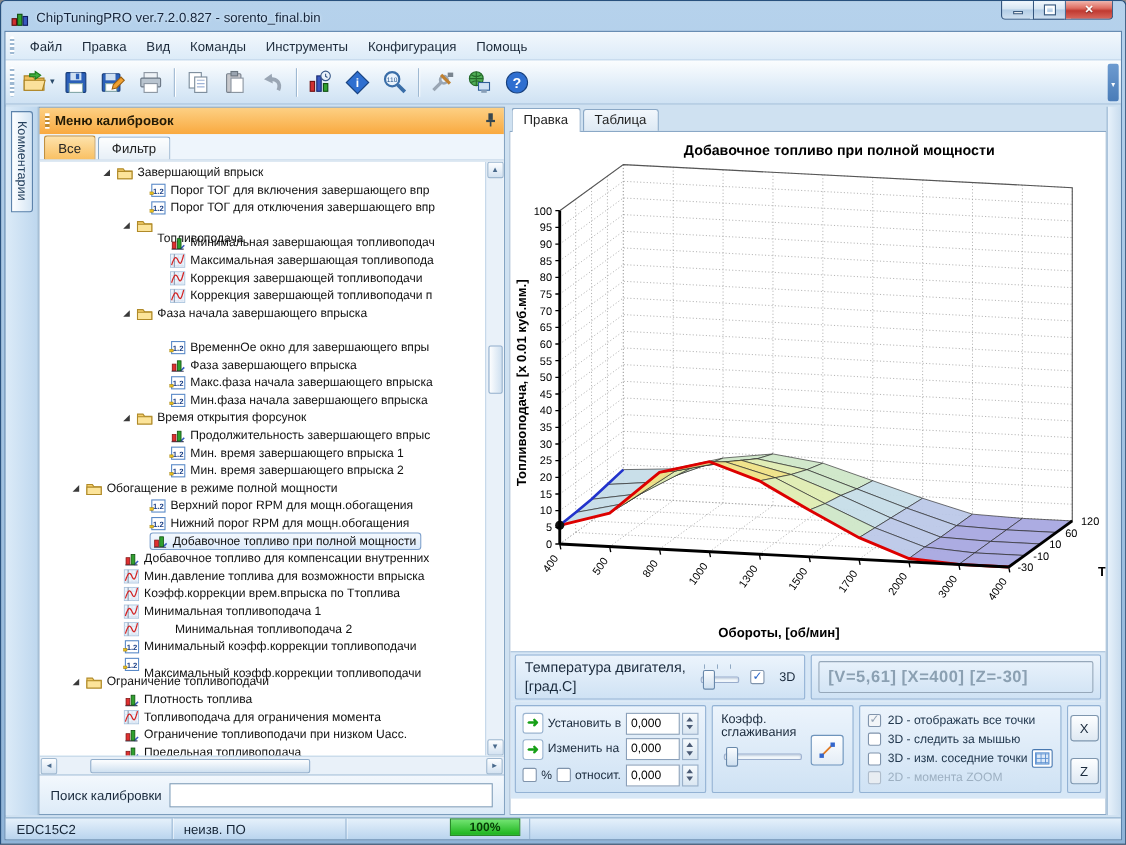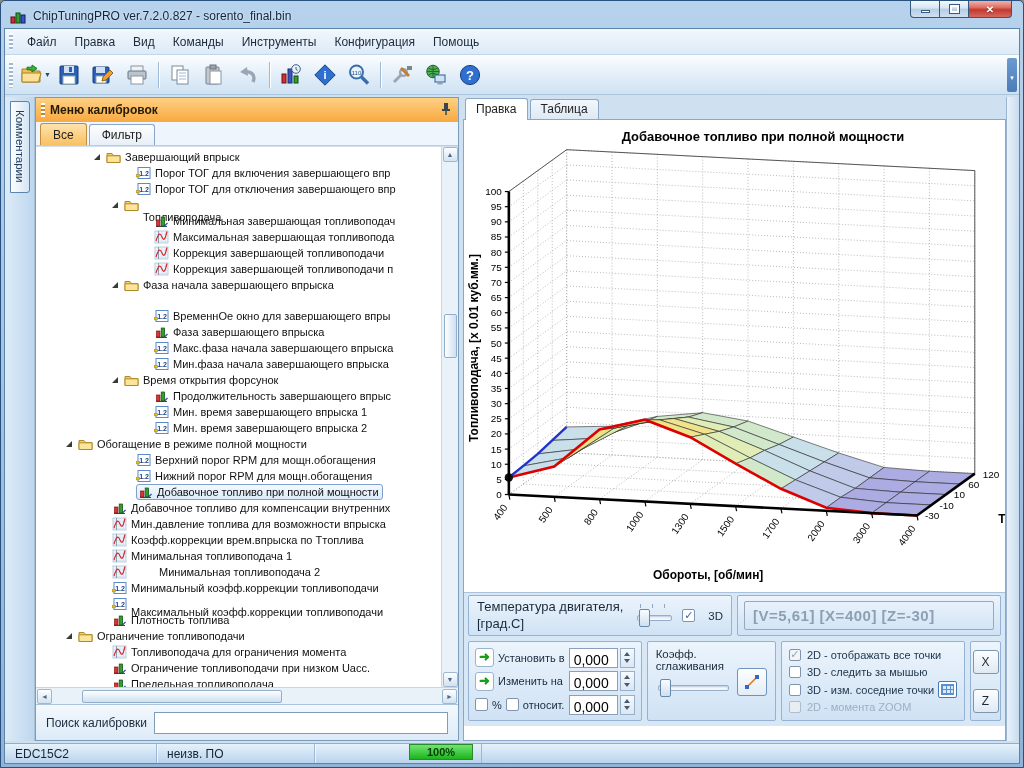--- a/index.html
+++ b/index.html
@@ -85,21 +85,21 @@
   .cblabel { font-size:11.5px; color:#1a2a3c; margin-left:5px; }
   .coord-gb { width:264px; display:flex; align-items:center; padding:4px 6px; }
   .coord-inner { flex:1; border:1px solid #96a8ba; border-radius:2px; padding:5px 8px; font-size:15px; font-weight:bold; color:#8ba0b2; letter-spacing:.5px; white-space:nowrap; }
 
   .ctl-row2 { height:88px; display:flex; gap:5px; padding:3px 4px 5px; background:#d7e7f6; }
   .edit-gb { width:178px; padding:4px 6px; display:flex; flex-direction:column; justify-content:space-between; }
   .erow { display:flex; align-items:center; gap:4px; height:23px; }
   .gobtn { width:19px; height:19px; background:#fff; border:1px solid #9ab4d0; border-radius:3px; color:#17a017; font-weight:bold; font-size:13px; line-height:16px; text-align:center; flex:none; }
   .elabel { font-size:11px; color:#1a2a3c; flex:1; white-space:nowrap; }
   .spin { display:flex; height:20px; width:66px; flex:none; }
-  .spinval { flex:1; border:1px solid #8aa0ba; background:#fff; font-size:14px; padding:3px 4px 0; }
+  .spinval { flex:1; border:1px solid #8aa0ba; background:#fff; font-size:11px; padding:3px 4px 0; }
   .spinarr { width:15px; margin-left:2px; border:1px solid #9ab0c8; background:linear-gradient(#f6fafd,#dbe7f2); display:flex; flex-direction:column; align-items:center; justify-content:space-evenly; }
   .tri-up { width:0; height:0; border-left:3px solid transparent; border-right:3px solid transparent; border-bottom:4px solid #4a5a74; }
   .tri-dn { width:0; height:0; border-left:3px solid transparent; border-right:3px solid transparent; border-top:4px solid #4a5a74; }
   .smooth-gb { width:172px; padding:6px 8px; position:relative; }
   .smooth-label { font-size:11.5px; color:#1a2a3c; }
   .smooth-slider { position:absolute; left:8px; right:44px; top:30px; height:26px; }
   .smoothbtn { position:absolute; right:8px; top:26px; width:30px; height:28px; background:linear-gradient(#fdfeff,#e4edf6); border:1px solid #6e94bc; border-radius:3px; display:flex; align-items:center; justify-content:center; }
   .opts-gb { width:190px; padding:4px 7px; display:flex; flex-direction:column; justify-content:space-evenly; }
   .optrow { display:flex; align-items:center; height:17px; }
   .optrow .cb { width:12px; height:12px; }
@@ -567,39 +567,39 @@
               <div class="trow" style="padding-left: 76px;">
                 <span style="display: flex; align-items: center;">
                   <span class="ticon"><svg viewBox="0 0 15 14">
                       <rect x="2" y="1.5" width="12" height="11" fill="#fff" stroke="#5a8ac8"></rect>
                       <text x="8" y="10" font-size="7" font-weight="bold" fill="#1a3f86" text-anchor="middle">1.2</text>
                       <rect x="0" y="8.5" width="3.4" height="2.4" fill="#e8c020" stroke="#9a7a10" stroke-width="0.5"></rect>
                     </svg></span>
                   <span style="white-space: nowrap; margin-top: 15px;">Максимальный коэфф.коррекции топливоподачи</span>
                 </span>
               </div>
+              <div class="trow" style="padding-left: 30px;">
+                <span class="arrow"></span>
+                <span style="display: flex; align-items: center;">
+                  <span class="ticon"><svg viewBox="0 0 15 14">
+                      <path d="M1 3.5h5l1.5 2H14v7H1z" fill="#f6cf6b" stroke="#b08a28"></path>
+                      <path d="M1 5.8h13v6.7H1z" fill="#fce49a" stroke="#b08a28"></path>
+                    </svg></span>
+                  <span style="white-space: nowrap;">Ограничение топливоподачи</span>
+                </span>
+              </div>
               <div class="trow" style="padding-left: 76px;">
                 <span style="display: flex; align-items: center;">
                   <span class="ticon"><svg viewBox="0 0 15 14">
                       <path d="M2 12.5h11" stroke="#445" stroke-width="1"></path>
                       <path d="M10 12.5l3.5-3.5" stroke="#3858c0" stroke-width="1.4"></path>
                       <rect x="2.6" y="6" width="3.4" height="6" fill="#e03030" stroke="#801414" stroke-width="0.7"></rect>
                       <rect x="7.2" y="3" width="3.4" height="9" fill="#2fa02f" stroke="#0e4c0e" stroke-width="0.7"></rect>
                     </svg></span>
                   <span style="white-space: nowrap;">Плотность топлива</span>
-                </span>
-              </div>
-              <div class="trow" style="padding-left: 30px;">
-                <span class="arrow"></span>
-                <span style="display: flex; align-items: center;">
-                  <span class="ticon"><svg viewBox="0 0 15 14">
-                      <path d="M1 3.5h5l1.5 2H14v7H1z" fill="#f6cf6b" stroke="#b08a28"></path>
-                      <path d="M1 5.8h13v6.7H1z" fill="#fce49a" stroke="#b08a28"></path>
-                    </svg></span>
-                  <span style="white-space: nowrap;">Ограничение топливоподачи</span>
                 </span>
               </div>
               <div class="trow" style="padding-left: 76px;">
                 <span style="display: flex; align-items: center;">
                   <span class="ticon"><svg viewBox="0 0 15 14">
                       <rect x="1" y="1" width="13" height="12" fill="#eef4fb" stroke="#a8c2dc" stroke-width="0.8"></rect>
                       <path d="M1 4.5h13M1 8h13M1 11.5h13M4.5 1v12M8 1v12M11.5 1v12" stroke="#cfdff0" stroke-width="0.6"></path>
                       <line x1="4.5" y1="1" x2="4.5" y2="13" stroke="#7a8aa0" stroke-width="0.8"></line>
                       <path d="M2 11c2.5-8 4-8.5 6-4s3 2.5 5-5.5" fill="none" stroke="#d42222" stroke-width="1.1"></path>
                     </svg></span>

